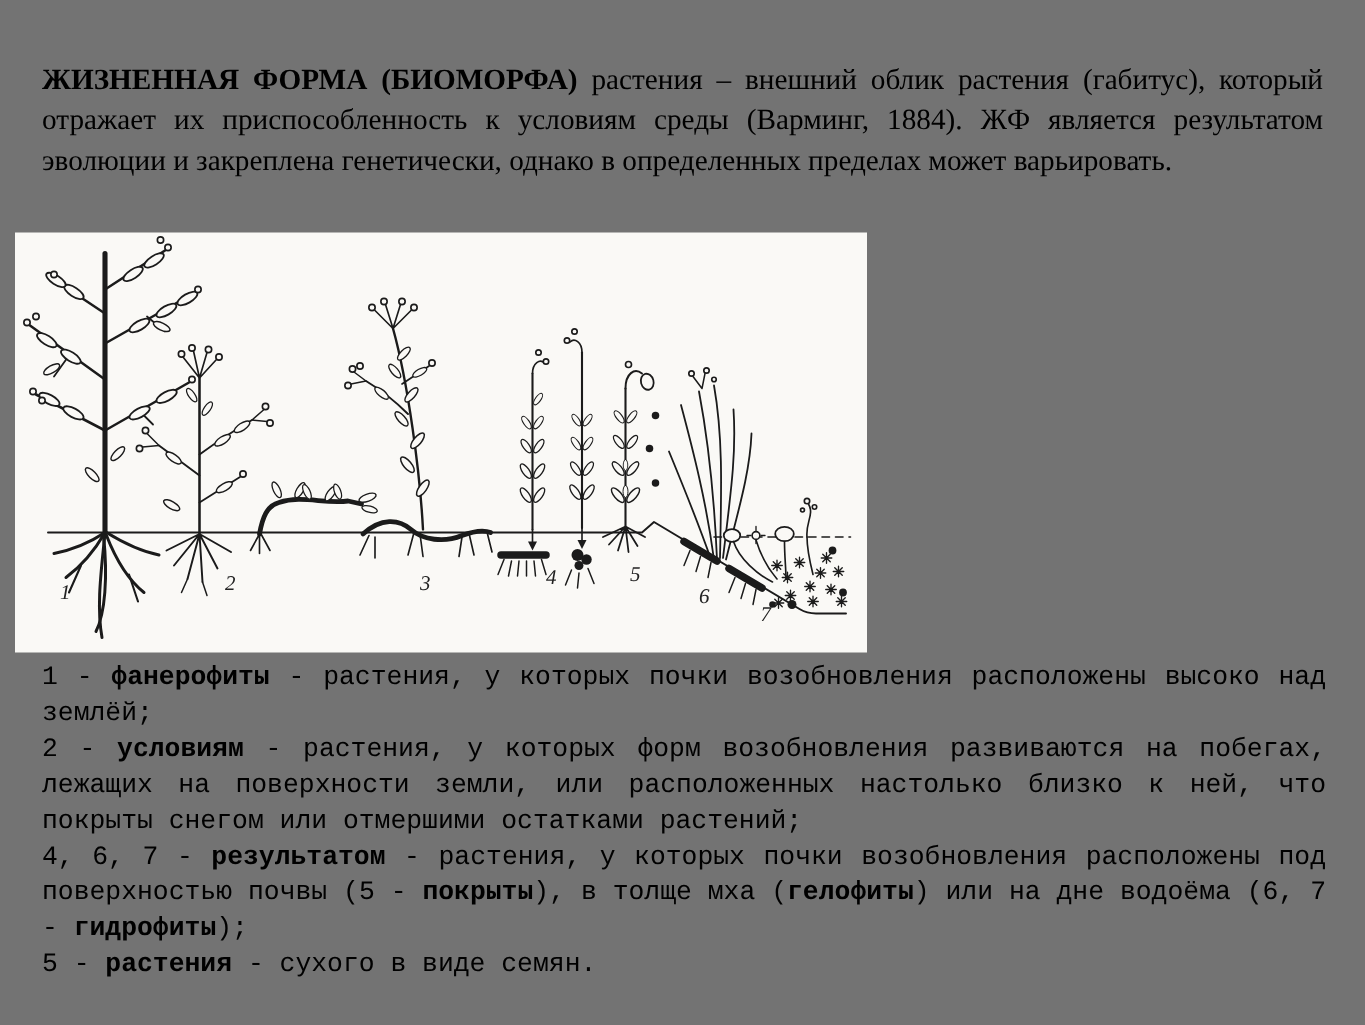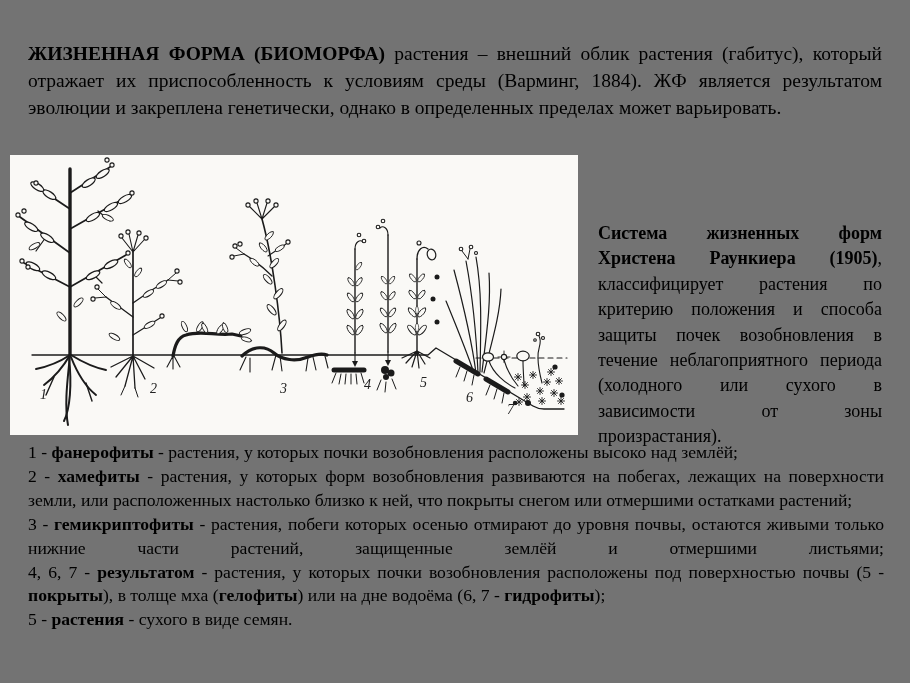--- a/index.html
+++ b/index.html
@@ -16,21 +16,21 @@
     position:absolute; left:10px; top:155px; width:568px; height:280px;
     background:#faf9f6;
   }
   .figure-box svg { display:block; width:568px; height:280px; }
   .note {
     position:absolute; left:598px; top:203px; width:284px;
     font-size:18px; line-height:25.4px; text-align:justify;
   }
   .legend {
     position:absolute; left:28px; top:441px; width:856px;
-    font-size:17.6px; line-height:23.9px; text-align:justify;
+    font-size:17.6px; line-height:23.9px; text-align:justify;font-family:Liberation Mono, monospace;
   }
   .legend p { margin:0; }
   .legend p.jl { text-align-last:justify; }
   
   .leaf { fill:#faf9f6; stroke:#1b1b1b; stroke-width:1.2px; }
   .bud  { fill:#faf9f6; stroke:#1b1b1b; stroke-width:1.1px; }
   .star { fill:none; stroke:#1b1b1b; stroke-width:0.9px; }
   .fig-num {
     font-family:"Liberation Serif", serif; font-style:italic;
     font-size:14px; fill:#222; stroke:none;
@@ -297,23 +297,21 @@
           <text class="fig-num" x="270" y="238">3</text>
           <text class="fig-num" x="354" y="234">4</text>
           <text class="fig-num" x="410" y="232">5</text>
           <text class="fig-num" x="456" y="247">6</text>
           <text class="fig-num" x="497" y="259">7</text>
         </g>
       </g>
     </svg>
   </div>
 
-  <p class="note"><b>Система жизненных форм Христена Раункиера (1905)</b><span>, классифицирует растения по критерию положения и способа защиты почек возобновления в течение неблагоприятного периода (холодного или сухого в зависимости от зоны произрастания).</span></p>
 
   <div class="legend">
     <p><span>1 - </span><b>фанерофиты</b><span> - растения, у которых почки возобновления расположены высоко над землёй;</span></p>
-    <p><span>2 - </span><b>хамефиты</b><span> - растения, у которых форм возобновления развиваются на побегах, лежащих на поверхности земли, или расположенных настолько близко к ней, что покрыты снегом или отмершими остатками растений;</span></p>
-    <p class="jl"><span>3 - </span><b>гемикриптофиты</b><span> - растения, побеги которых осенью отмирают до уровня почвы, остаются живыми только нижние части растений, защищенные землёй и отмершими листьями;</span></p>
+    <p><span>2 - </span><b>условиям</b><span> - растения, у которых форм возобновления развиваются на побегах, лежащих на поверхности земли, или расположенных настолько близко к ней, что покрыты снегом или отмершими остатками растений;</span></p>
     <p><span>4, 6, 7 - </span><b>результатом</b><span> - растения, у которых почки возобновления расположены под поверхностью почвы (5 - </span><b>покрыты</b><span>), в толще мха (</span><b>гелофиты</b><span>) или на дне водоёма (6, 7 - </span><b>гидрофиты</b><span>);</span></p>
     <p><span>5 - </span><b>растения</b><span> - сухого в виде семян.</span></p>
   </div>
 
 </div>
 
 </body></html>

